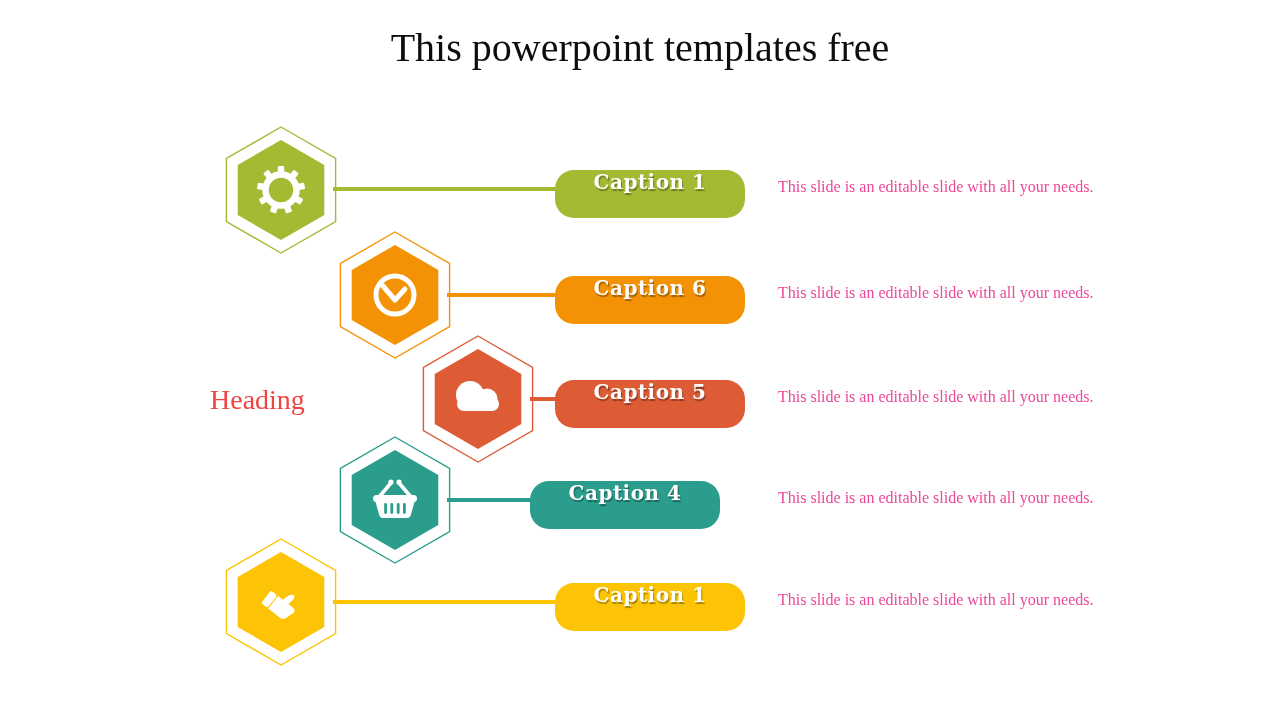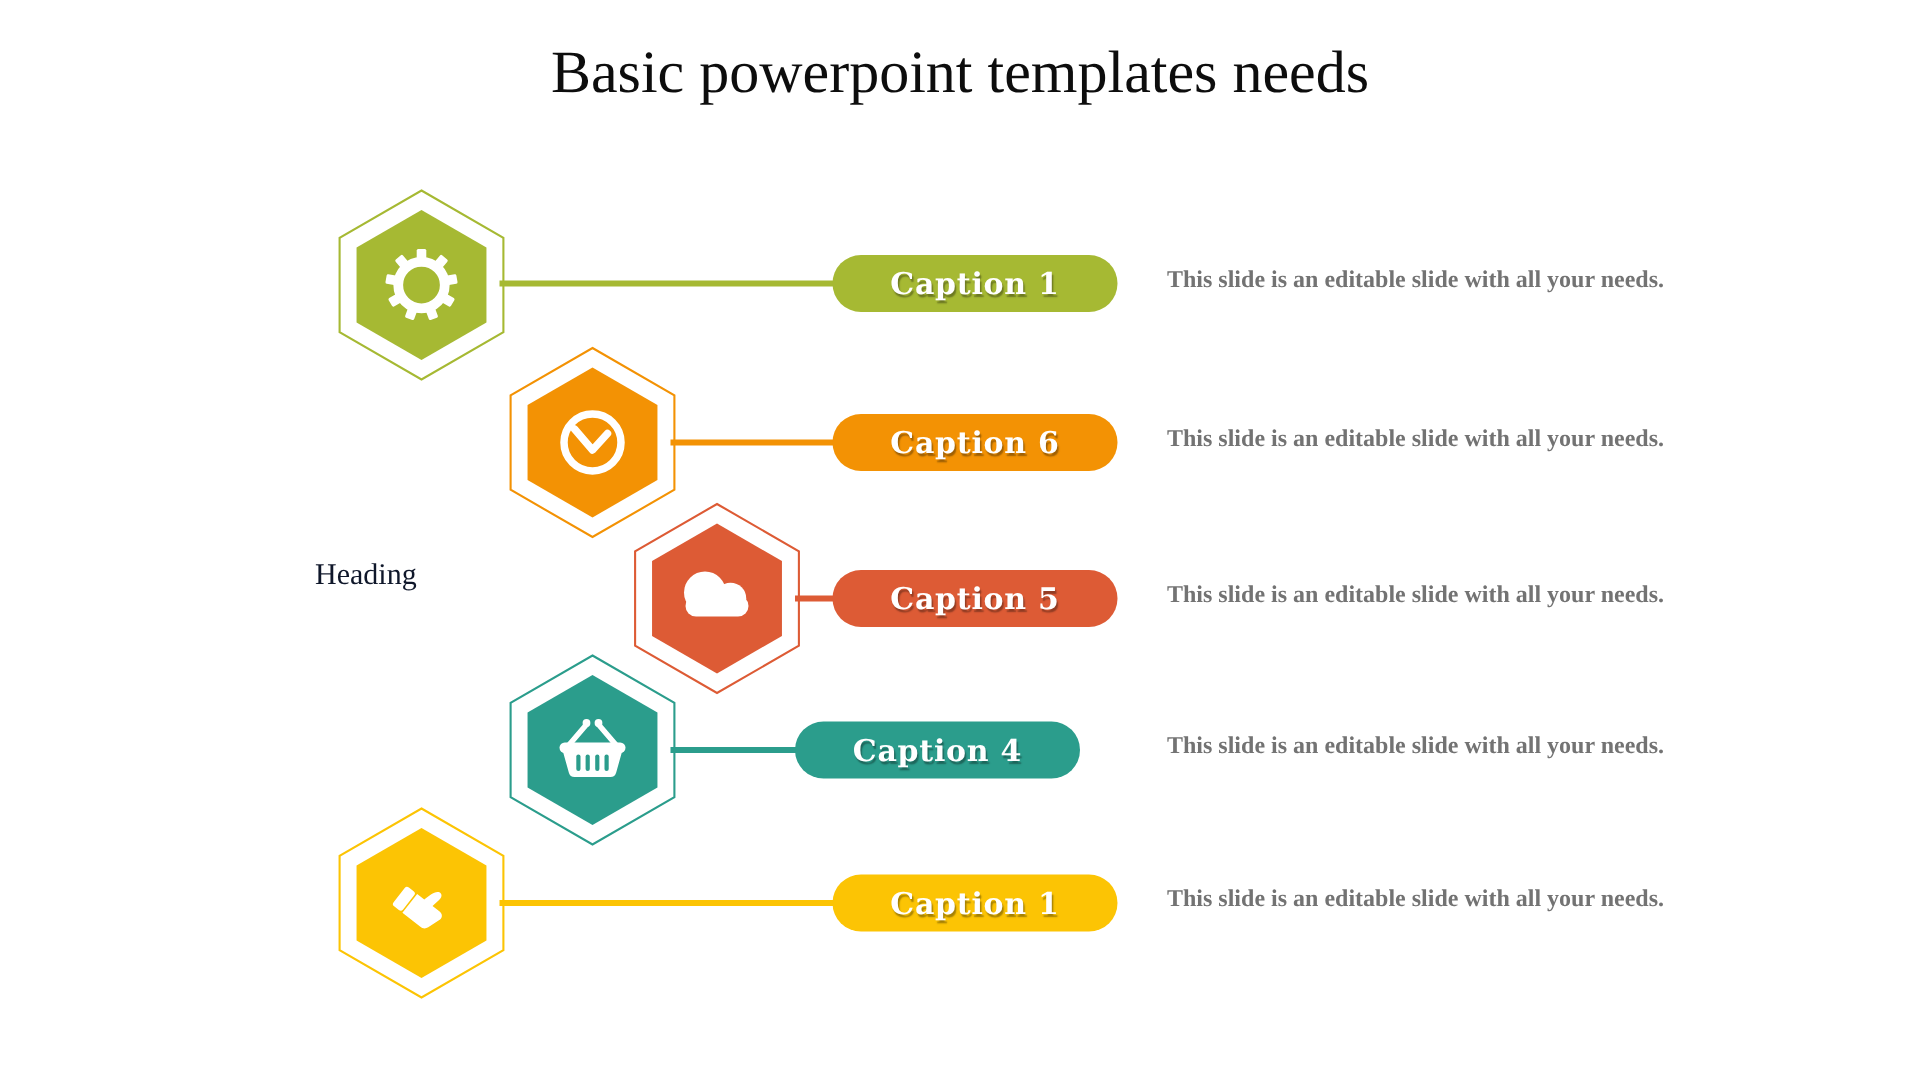--- a/index.html
+++ b/index.html
@@ -5,46 +5,46 @@
   html,body{margin:0;padding:0;background:#fff;}
   .stage{
     position:relative;width:1280px;height:720px;background:#ffffff;
     overflow:hidden;font-family:"Liberation Serif",serif;
   }
   .slide-title{
     position:absolute;top:24px;left:0;width:100%;text-align:center;
     font-size:40px;color:#0d0d0d;letter-spacing:0;
   }
   .heading-label{
-    position:absolute;left:210px;top:372px;font-size:20px;color:#0f172a;
+    position:absolute;left:210px;top:384px;font-size:28px;color:#ef4444;
   }
   .row{position:absolute;left:0;top:0;width:0;height:0;}
   .hex-wrap{position:absolute;width:124px;height:132px;}
   .connector{position:absolute;height:4px;background:var(--c);}
   .pill{
-    position:absolute;width:190px;height:38px;border-radius:19px;background:var(--c);
-    display:flex;align-items:center;justify-content:center;
+    position:absolute;width:190px;height:48px;border-radius:19px;background:var(--c);
+    display:flex;justify-content:center;
   }
   .pill-label{
     font-family:"DejaVu Serif",serif;font-weight:700;font-size:20px;color:#ffffff;
     letter-spacing:.5px;text-shadow:1px 2px 1px rgba(0,0,0,.35);
   }
   .desc{
-    position:absolute;font-size:16px;color:#737373;white-space:nowrap;font-weight:bold;
+    position:absolute;font-size:16px;color:#ec4899;white-space:nowrap;
   }
   .hex-outline{fill:#ffffff;stroke:var(--c);stroke-width:1.4;}
   .hex-fill{fill:var(--c);}
   .slot{fill:var(--c);}
 </style>
 </head>
 <body>
 
 <div class="stage">
 
-  <div class="slide-title">Basic powerpoint templates needs</div>
+  <div class="slide-title">This powerpoint templates free</div>
   <div class="heading-label">Heading</div>
 
   <div class="row" style="--c: #a6b933;">
     <div class="hex-wrap" style="left:219px;top:124px;">
       <svg width="124" height="132" viewBox="-62 -66 124 132">
         <polygon class="hex-outline" points="0,-63 54.6,-31.5 54.6,31.5 0,63 -54.6,31.5 -54.6,-31.5"></polygon>
         <polygon class="hex-fill" points="0,-50 43.3,-25 43.3,25 0,50 -43.3,25 -43.3,-25"></polygon>
         <g>
           <g fill="#fff">
             <rect x="-3.2" y="-24" width="6.4" height="9" rx="1" transform="rotate(0)"></rect>

